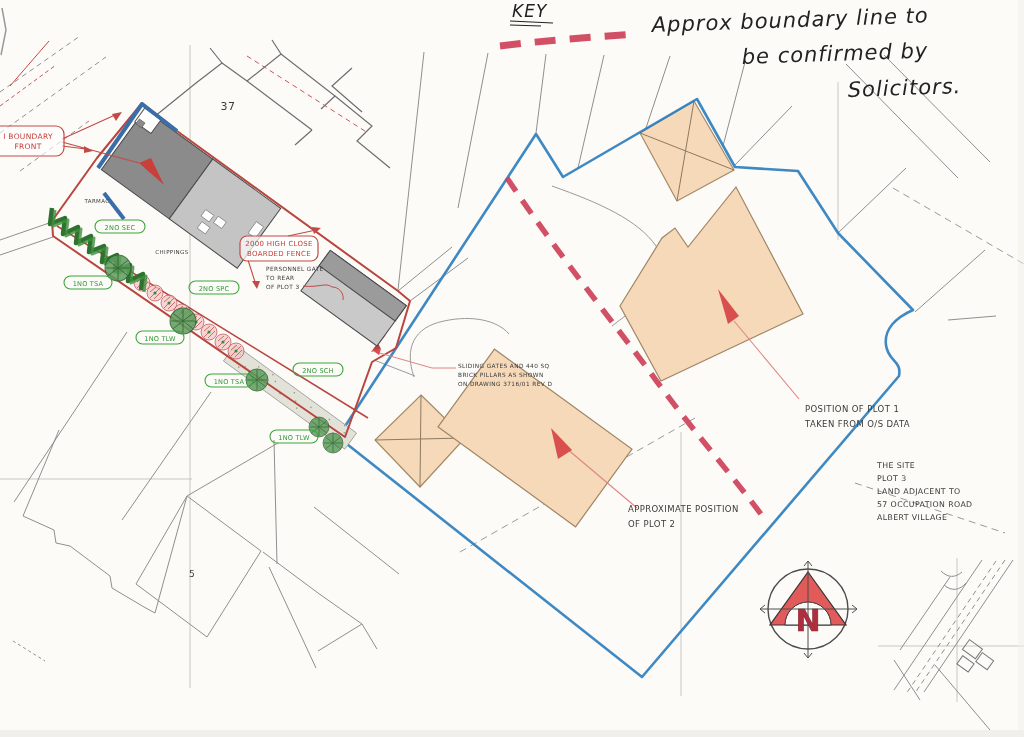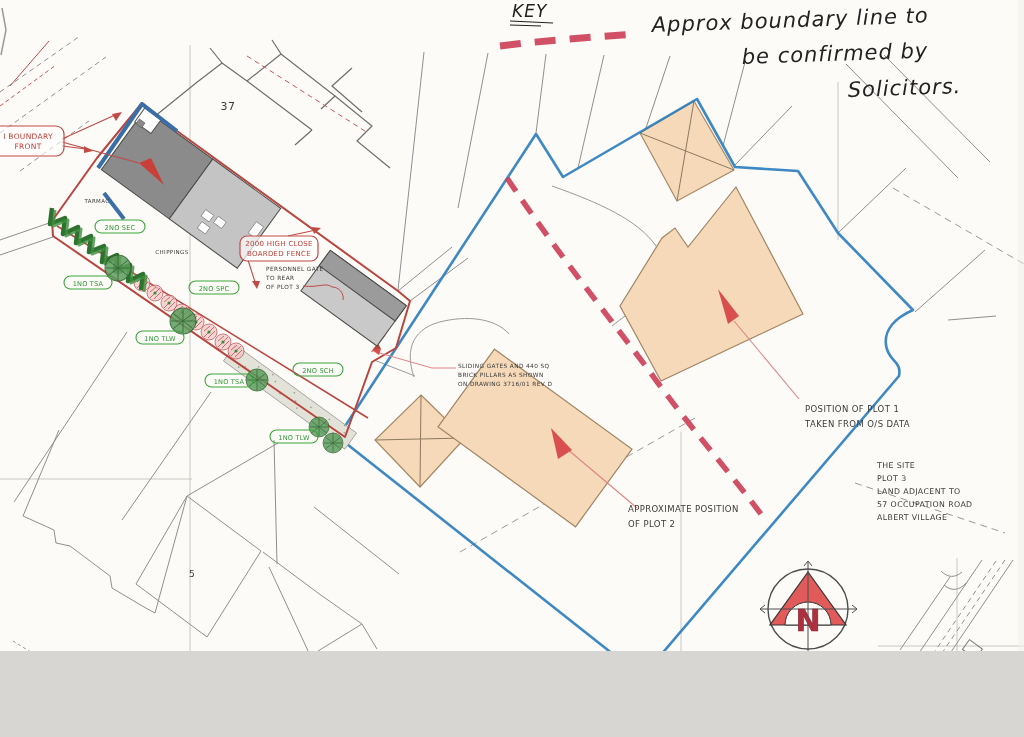--- a/index.html
+++ b/index.html
@@ -1,17 +1,17 @@
 <!DOCTYPE html>
 <html><head>
 <meta charset="utf-8">
 <style>
   html,body{margin:0;padding:0;background:#d8d6d2;}
   .page{
-    position:relative;width:1024px;height:651px;margin:0 auto;
+    position:relative;width:1024px;height:737px;margin:0 auto;
     background:#fcfbf7;overflow:hidden;
     font-family:"DejaVu Sans", sans-serif;
   }
   svg{position:absolute;inset:0;}
   svg text{font-family:"DejaVu Sans", sans-serif;}
   .cad{fill:#3b3b3b;letter-spacing:.4px;}
   .red-lbl{fill:#c2413c;letter-spacing:.3px;}
   .green-lbl{fill:#2f9638;letter-spacing:.2px;font-size:6.6px;}
   .hand{fill:#222;font-style:italic;letter-spacing:1px;}
 </style>

